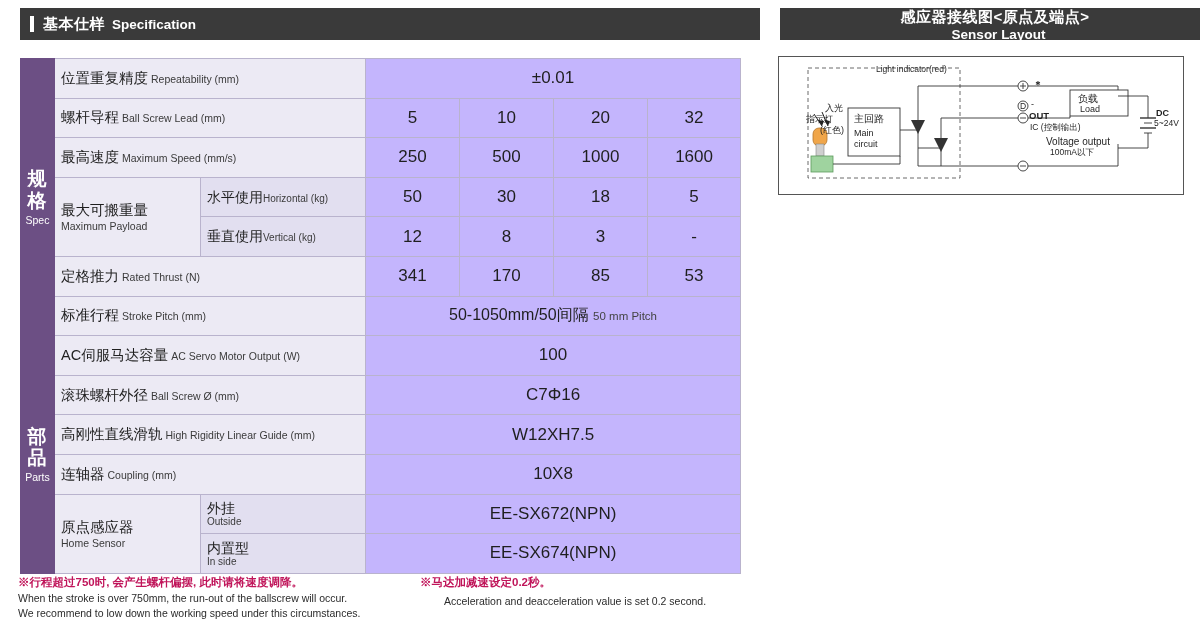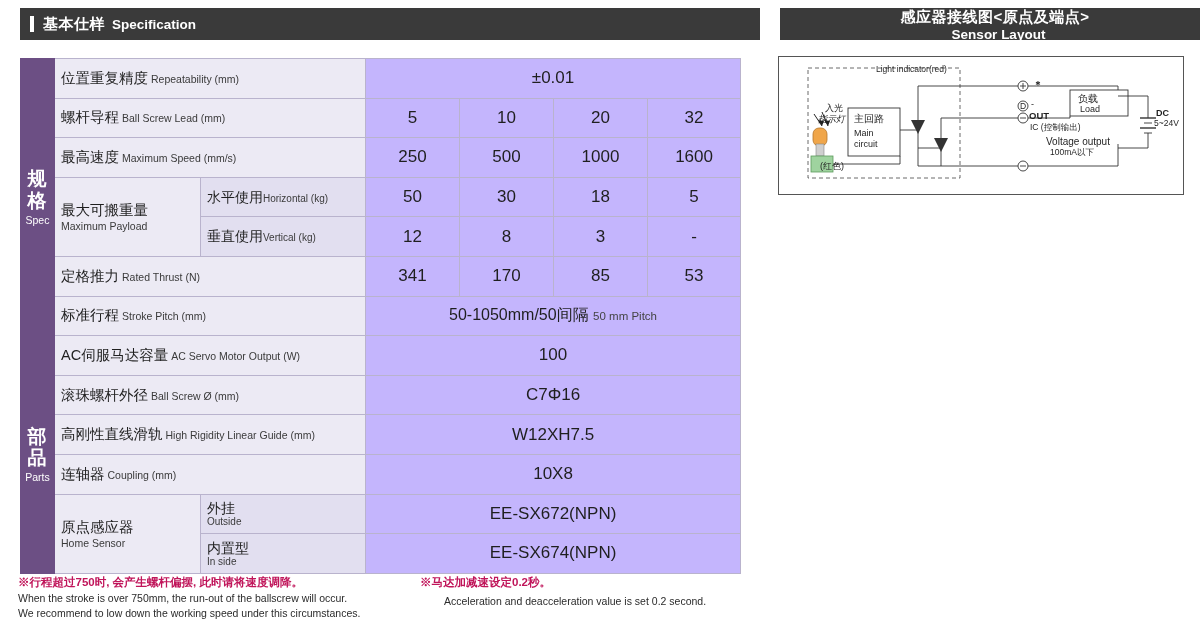--- a/index.html
+++ b/index.html
@@ -321,22 +321,22 @@
     <line x1="340" y1="40" x2="370" y2="40" stroke="#333" stroke-width="0.9"></line>
     <line x1="370" y1="40" x2="370" y2="50" stroke="#333" stroke-width="0.9"></line>
     <line x1="340" y1="92" x2="370" y2="92" stroke="#333" stroke-width="0.9"></line>
 
     <line x1="250" y1="62" x2="292" y2="62" stroke="#333" stroke-width="0.9"></line>
     <line x1="292" y1="62" x2="292" y2="60" stroke="#333" stroke-width="0.9"></line>
   </svg>
 
   <div style="position:absolute;left:98px;top:8px;font-size:8.5px;color:#1f1f1f;text-align:right;">Light indicator(red)</div>
   <div style="position:absolute;left:47px;top:46px;font-size:9px;color:#1f1f1f;">入光</div>
-  <div style="position:absolute;left:40px;top:57px;font-size:9px;color:#1f1f1f;font-style:italic;">指示灯</div>
-  <div style="position:absolute;left:42px;top:68px;font-size:9px;color:#1f1f1f;margin-top:36px;">(红色)</div>
+  <div style="position:absolute;left:28px;top:57px;font-size:9px;color:#1f1f1f;">指示灯</div>
+  <div style="position:absolute;left:42px;top:68px;font-size:9px;color:#1f1f1f;">(红色)</div>
 
   <div style="position:absolute;left:76px;top:56px;font-size:10px;color:#1f1f1f;">主回路</div>
   <div style="position:absolute;left:76px;top:72px;font-size:9px;color:#1f1f1f;">Main</div>
   <div style="position:absolute;left:76px;top:83px;font-size:9px;color:#1f1f1f;">circuit</div>
 
   <div style="position:absolute;left:255px;top:22px;font-size:10px;font-weight:bold;color:#1f1f1f;">＊</div>
   <div style="position:absolute;left:253px;top:43px;font-size:9px;color:#1f1f1f;">-</div>
   <div style="position:absolute;left:251px;top:54px;font-size:9.5px;font-weight:bold;color:#1f1f1f;">OUT</div>
 
   <div style="position:absolute;left:300px;top:36px;font-size:10px;color:#1f1f1f;">负载</div>

